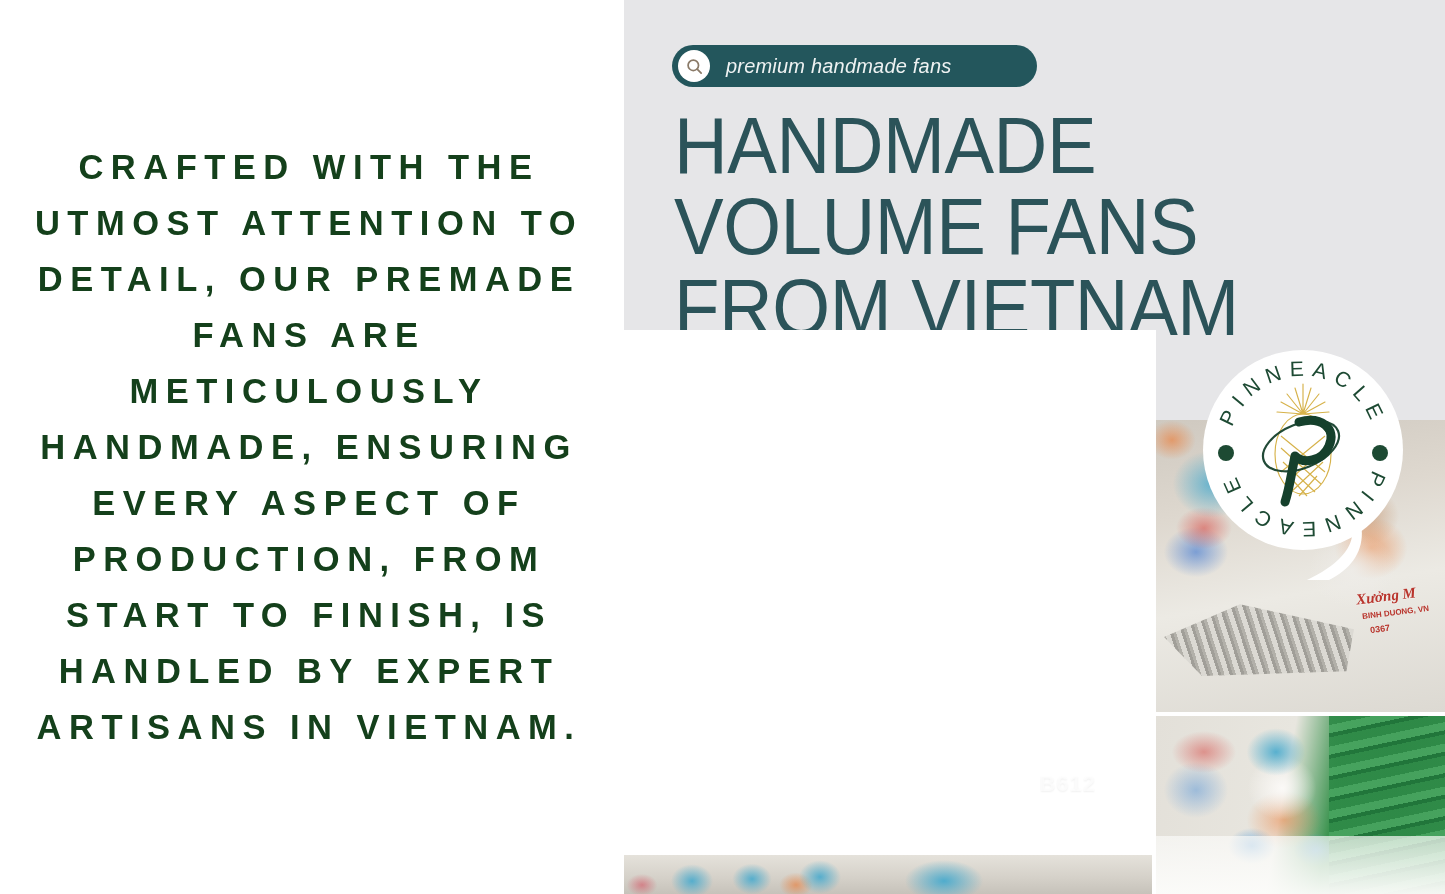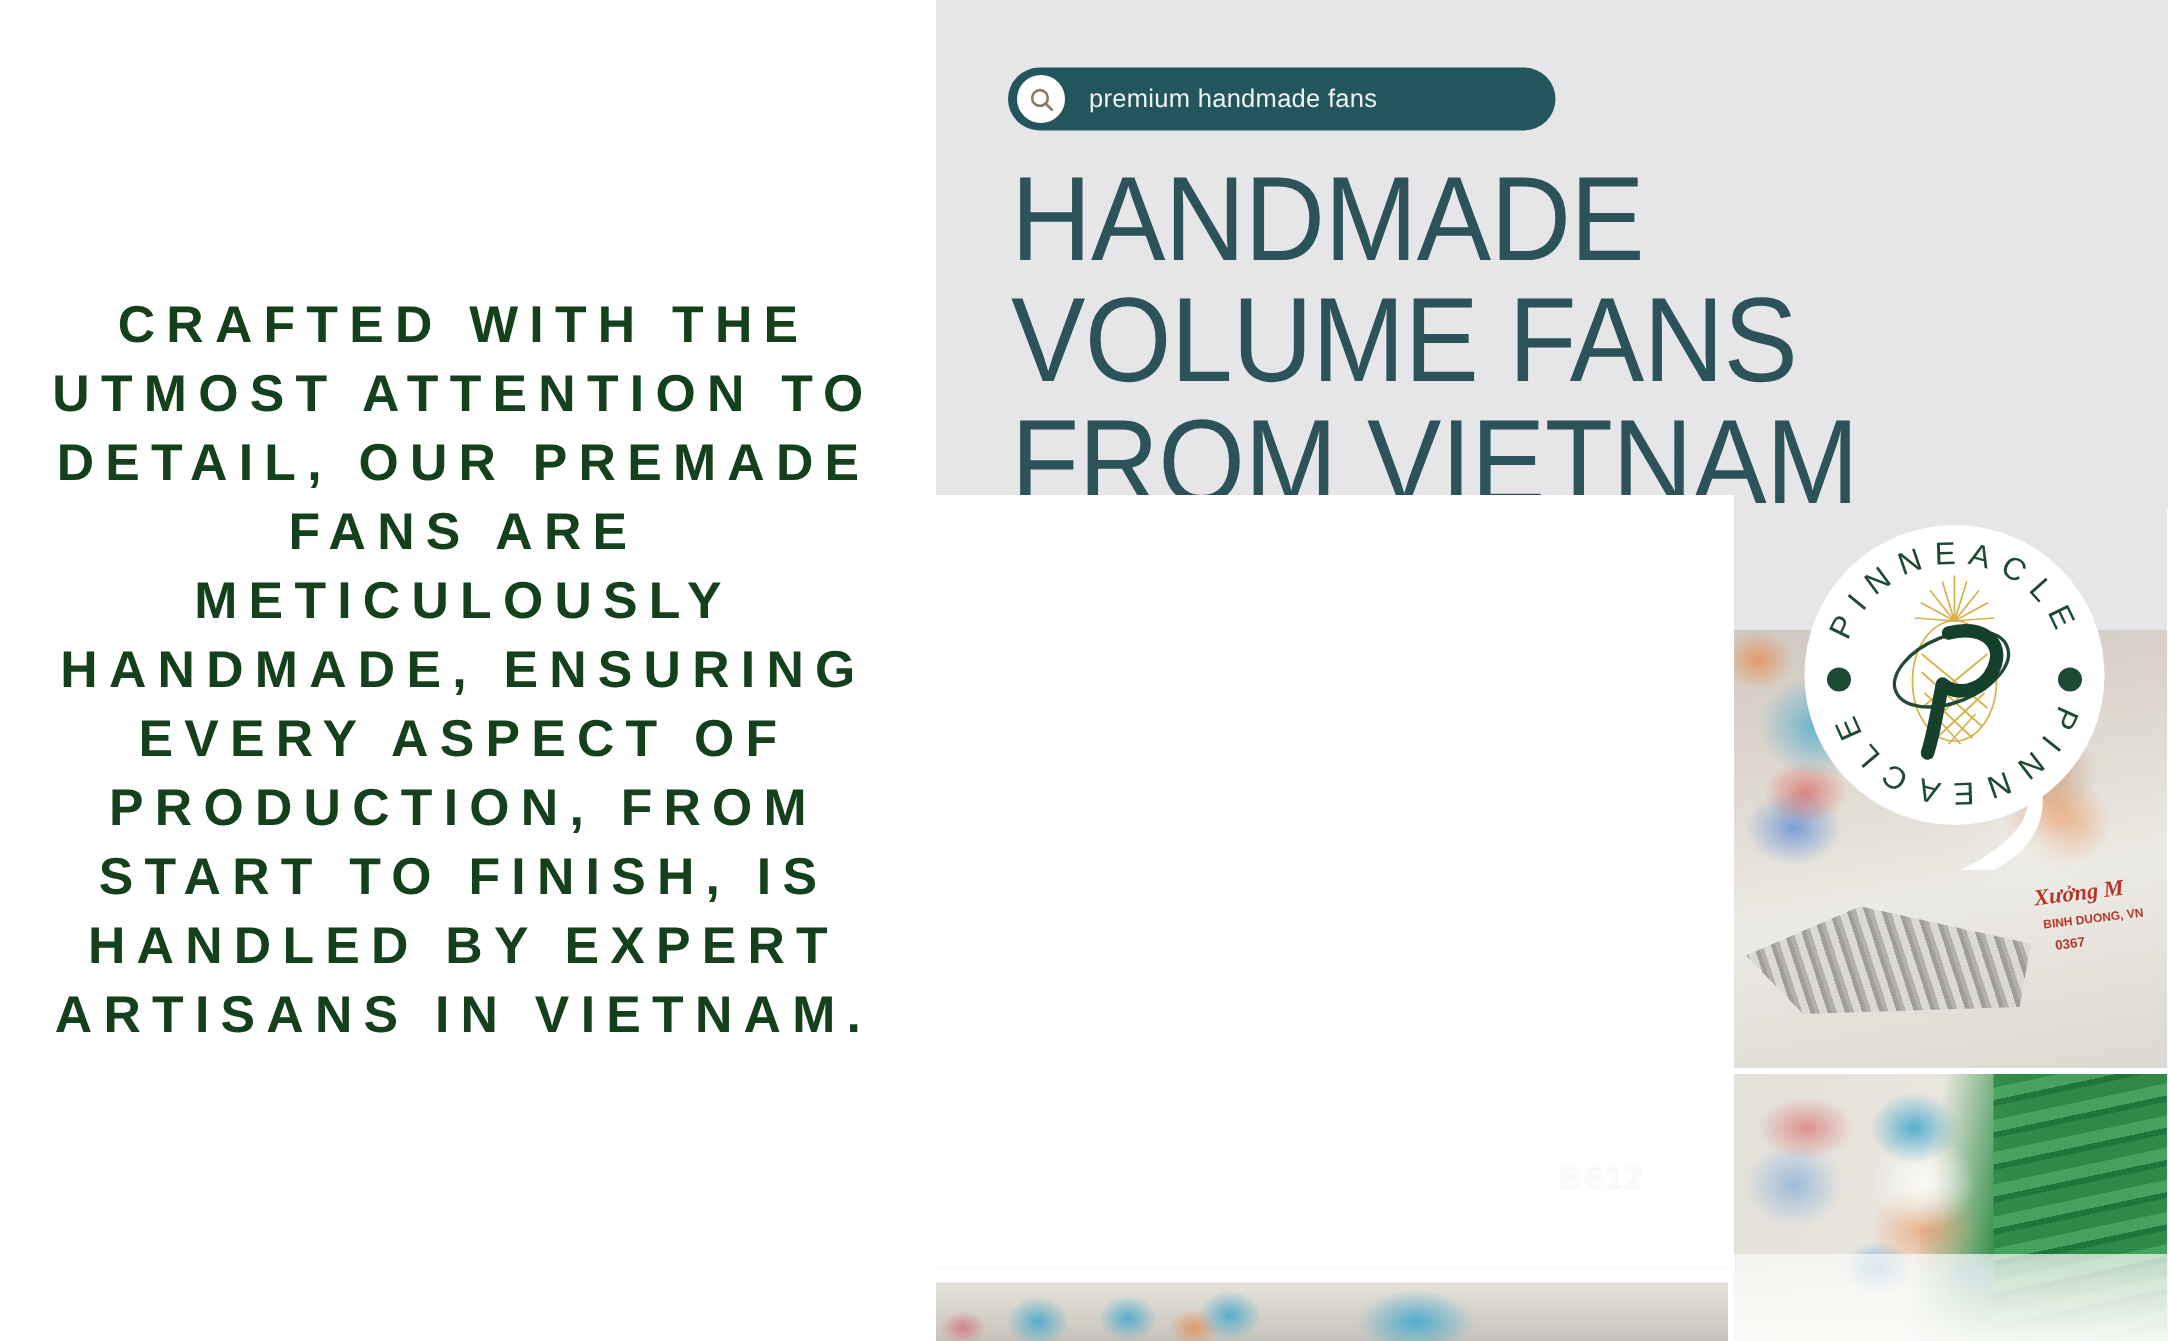--- a/index.html
+++ b/index.html
@@ -15,21 +15,21 @@
     position:absolute;left:0;top:0;width:624px;height:894px;
     background:#ffffff;
     display:flex;align-items:center;justify-content:center;
   }
   .left-copy{
     width:576px;
     text-align:center;
     color:#14401b;
     font-weight:700;
     font-size:34.5px;
-    line-height:46px;
+    line-height:56px;
     letter-spacing:7.5px;
     text-transform:uppercase;
     font-family:"Liberation Sans", sans-serif;
     padding-right:6px;
     box-sizing:border-box;
   }
 
   
   .right-panel{
     position:absolute;left:624px;top:0;width:821px;height:894px;
@@ -44,21 +44,22 @@
     box-sizing:border-box;padding-left:6px;
   }
   .search-circle{
     width:32px;height:32px;border-radius:50%;background:#ffffff;
     display:flex;align-items:center;justify-content:center;flex:none;
   }
   .search-circle svg{display:block;}
   .search-text{
     margin-left:16px;
     color:#eef2f2;
-    font-size:17px;
+    font-size:20px;
+    font-style:italic;
     font-weight:400;
     letter-spacing:.2px;
     white-space:nowrap;
     font-family:"Liberation Sans", sans-serif;
   }
 
   
   .headline{
     position:absolute;left:50px;top:105px;width:760px;
     color:#2b5359;

